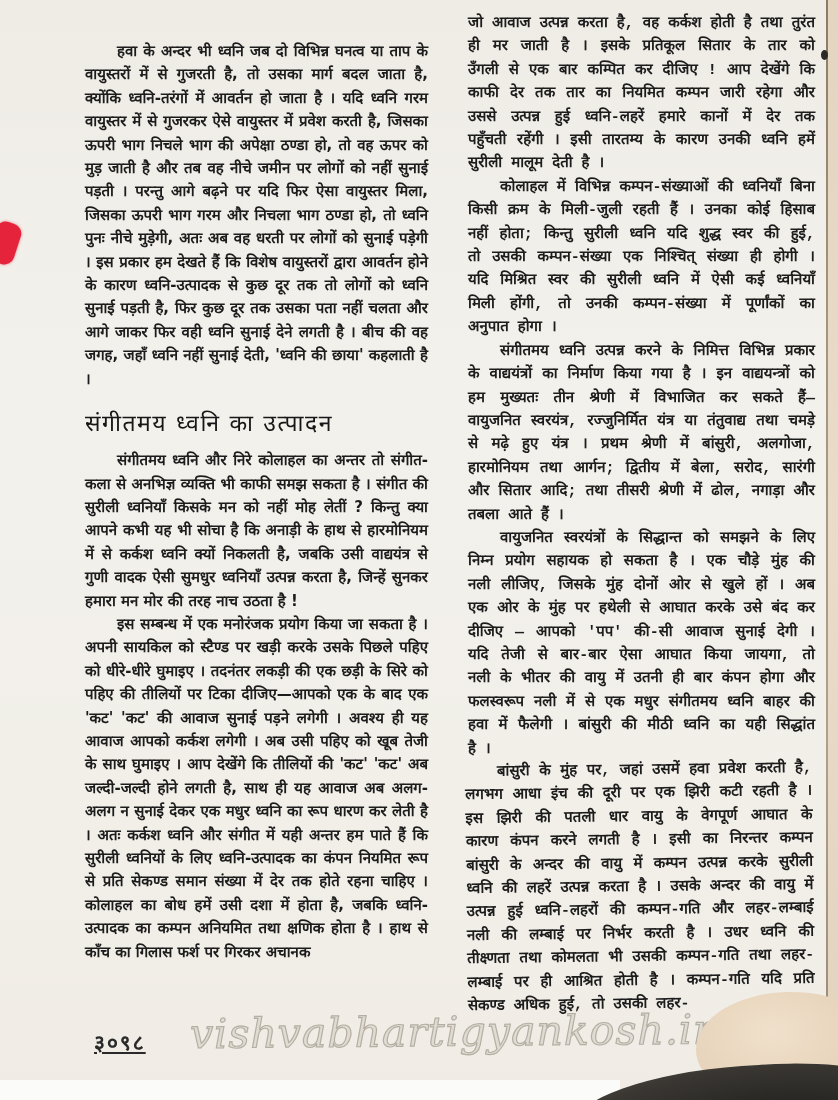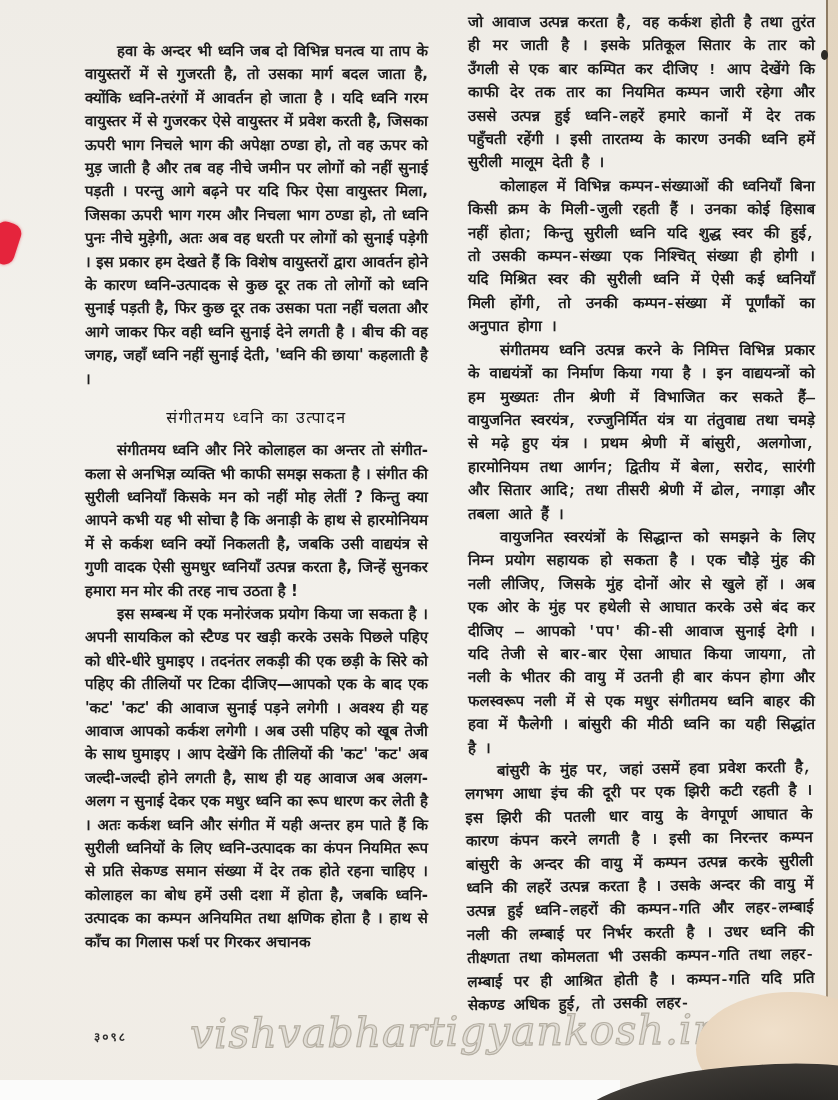--- a/index.html
+++ b/index.html
@@ -6,28 +6,28 @@
   body{width:838px;height:1100px;overflow:hidden;
        font-family:"DejaVu Sans",sans-serif;background:#e9e6e0;}
   #scan{position:relative;width:838px;height:1100px;overflow:hidden;
         background:linear-gradient(180deg,#efece6 0%,#f3f1ec 35%,#f2efe9 75%,#f0ece5 100%);}
   
   .col{position:absolute;color:#1c1c1c;text-align:justify;}
   .col p{margin:0;text-indent:32px;font-weight:bold;
          font-size:15px;line-height:23.4px;
          text-rendering:optimizeLegibility;}
   .col p.cont{text-indent:0;}
-  .col h2{font-weight:normal;text-align:center;letter-spacing:1.5px;
-          font-size:16px;margin:15px 0 11px 0;color:#171717;}
+  .col h2{font-weight:normal;letter-spacing:1.5px;
+          font-size:23px;margin:15px 0 11px 0;color:#171717;}
   #left-col{left:85px;top:20px;width:343px;margin-top:20px;}
   #right-col{left:468px;top:12px;width:347px;font-family:Liberation Mono, monospace;}
   #right-col .warp{transform:rotate(-0.7deg);transform-origin:left bottom;}
   
-  #page-number{position:absolute;left:94px;top:1028px;font-size:12px;
-               font-weight:bold;color:#2a2a2a;letter-spacing:2px;}
+  #page-number{position:absolute;left:94px;top:1028px;font-size:21px;
+               font-weight:bold;color:#2a2a2a;letter-spacing:2px;text-decoration:underline;}
   #running-title{position:absolute;left:726px;top:1004px;font-size:16.5px;
                  font-weight:bold;color:#222;transform:rotate(-4deg);white-space:nowrap;}
   #watermark{position:absolute;left:190px;top:1008px;width:480px;
              font-family:"DejaVu Serif",serif;font-style:italic;
              font-size:41px;letter-spacing:1px;white-space:nowrap;
              color:rgba(150,145,135,0.18);
              -webkit-text-stroke:1.2px #b5afa3;
              transform:rotate(-0.5deg);}
   
   #red-mark{position:absolute;left:-8px;top:222px;width:26px;height:42px;

